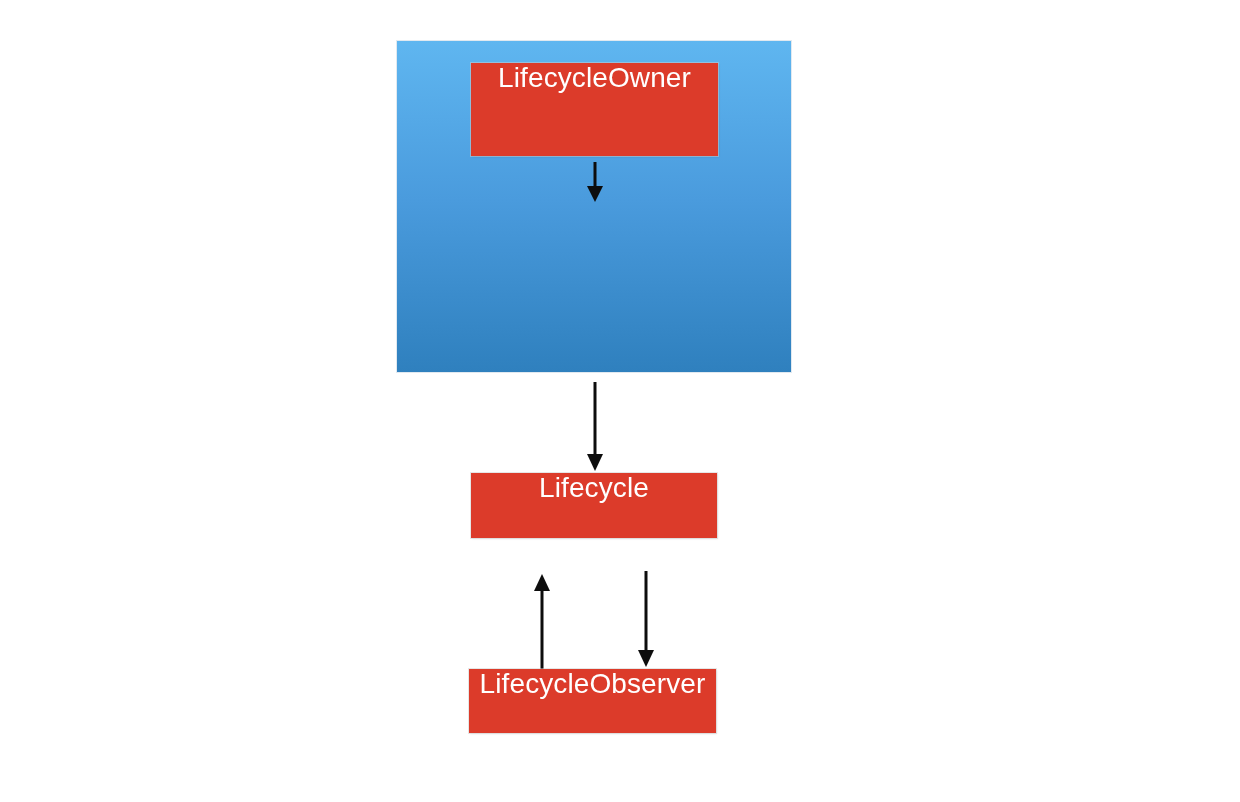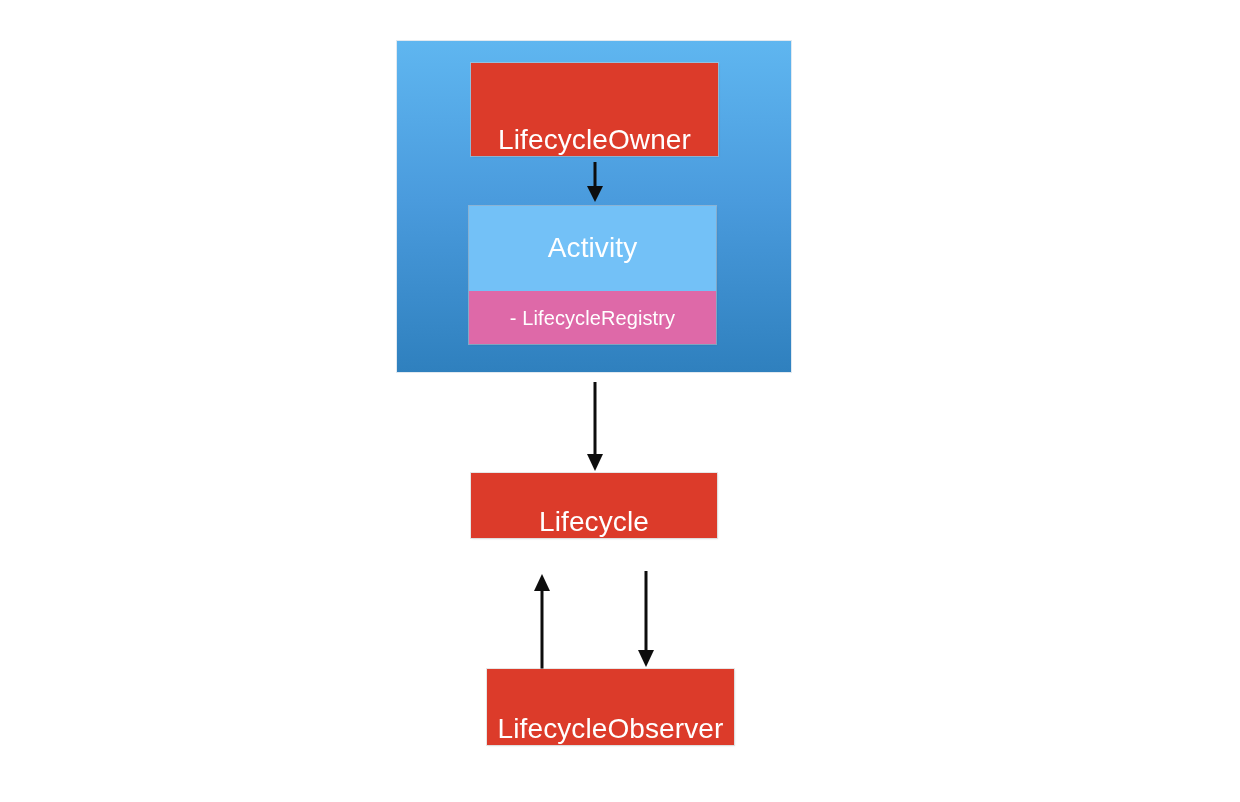--- a/index.html
+++ b/index.html
@@ -29,21 +29,21 @@
     height: 331px;
     background: linear-gradient(to bottom, #5FB6F0 0%, #4A9BDD 48%, #2F80BE 100%);
     box-shadow: 0 0 0 1px rgba(200, 215, 228, 0.55);
   }
 
   
   .node {
     position: absolute;
     box-sizing: border-box;
     display: flex;
-    align-items: flex-end;
+    align-items: flex-start;
     justify-content: center;
     color: #ffffff;
     text-align: center;
     letter-spacing: 0.1px;
     box-shadow: 0 0 0 1px rgba(205, 205, 205, 0.5),
                 1px 1px 2px rgba(0, 0, 0, 0.10);
   }
 
   .node-red {
     background: #DC3B2A;
@@ -100,22 +100,21 @@
   #node-lifecycle {
     left: 471px;
     top: 473px;
     width: 246px;
     height: 65px;
   }
   #node-lifecycle-observer {
     left: 469px;
     top: 669px;
     width: 247px;
-    height: 76px;
-    margin-left: 18px;
+    height: 64px;
   }
 
   
   .arrow {
     position: absolute;
   }
   .arrow svg {
     display: block;
     overflow: visible;
   }
@@ -131,28 +130,20 @@
     <span class="node-title">LifecycleOwner</span>
   </div>
 
   <div class="arrow" style="left:586px; top:162px;">
     <svg width="18" height="42" viewBox="0 0 18 42">
       <line x1="9" y1="0" x2="9" y2="26" stroke="#0D0D0D" stroke-width="3"></line>
       <polygon points="1,24 17,24 9,40" fill="#0D0D0D"></polygon>
     </svg>
   </div>
 
-  <div class="node node-lightblue" id="node-activity">
-    <div class="activity-main">
-      <span class="node-title">Activity</span>
-    </div>
-    <div class="activity-registry">
-      <span class="node-sub">- LifecycleRegistry</span>
-    </div>
-  </div>
 
   <div class="arrow" style="left:586px; top:382px;">
     <svg width="18" height="92" viewBox="0 0 18 92">
       <line x1="9" y1="0" x2="9" y2="74" stroke="#0D0D0D" stroke-width="3"></line>
       <polygon points="1,72 17,72 9,89" fill="#0D0D0D"></polygon>
     </svg>
   </div>
 
   <div class="node node-red" id="node-lifecycle">
     <span class="node-title">Lifecycle</span>

